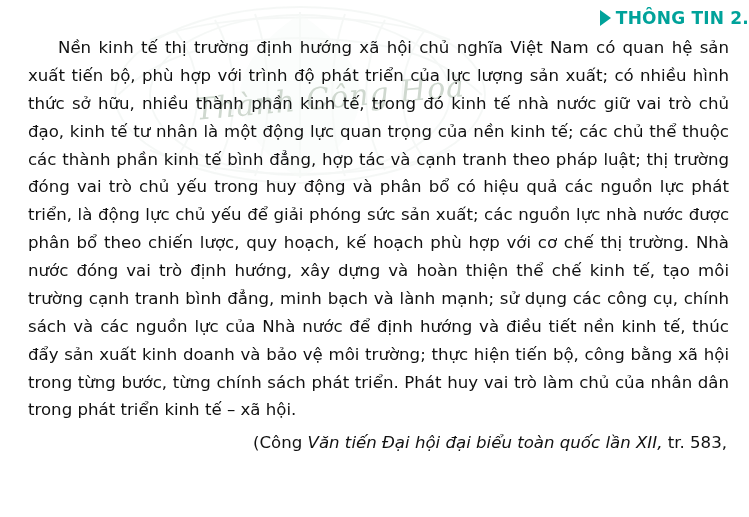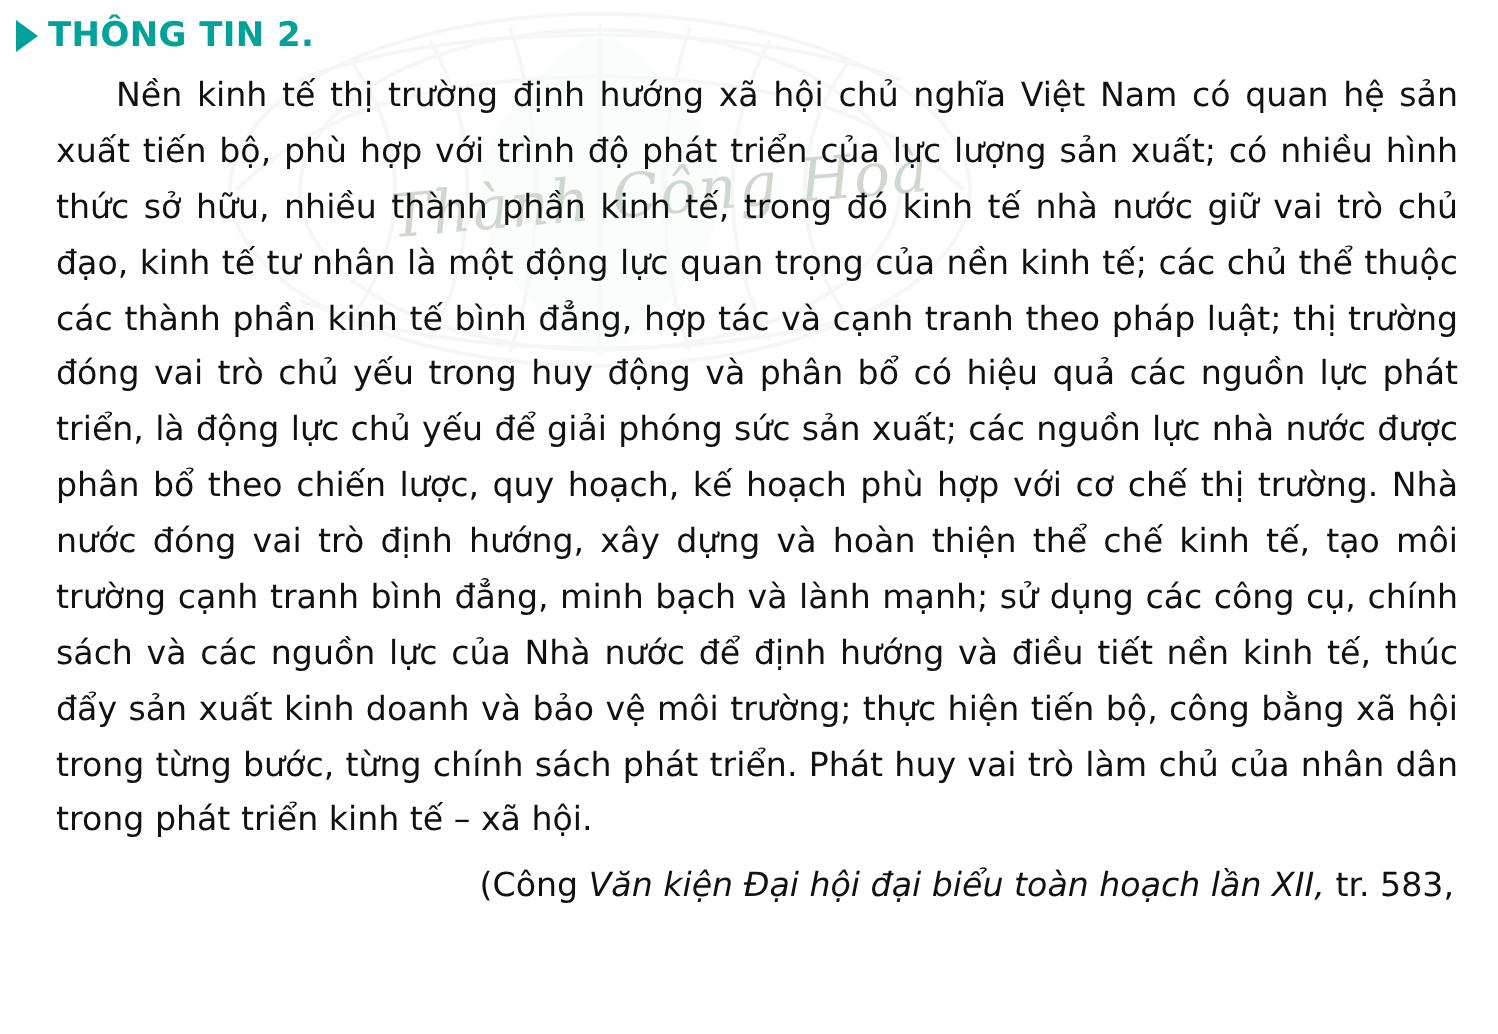--- a/index.html
+++ b/index.html
@@ -43,21 +43,22 @@
     white-space: nowrap;
   }
 
   
   .header {
     position: relative;
     z-index: 2;
     display: flex;
     align-items: center;
     gap: 5px;
-    padding: 8px 16px 2px 8px;
+    padding: 8px 0 2px 8px;
+    justify-content: flex-end;
   }
   .header .arrow {
     width: 0;
     height: 0;
     border-top: 8px solid transparent;
     border-bottom: 8px solid transparent;
     border-left: 11px solid #00a29a;
     display: inline-block;
   }
   .header .title {
@@ -127,14 +128,14 @@
 <div class="header">
   <span class="arrow"></span>
   <span class="title">THÔNG TIN 2.</span>
 </div>
 
 <div class="content">
   <p class="para">Nền kinh tế thị trường định hướng xã hội chủ nghĩa Việt Nam có quan hệ sản xuất tiến bộ, phù hợp với trình độ phát triển của lực lượng sản xuất; có nhiều hình thức sở hữu, nhiều thành phần kinh tế, trong đó kinh tế nhà nước giữ vai trò chủ đạo, kinh tế tư nhân là một động lực quan trọng của nền kinh tế; các chủ thể thuộc các thành phần kinh tế bình đẳng, hợp tác và cạnh tranh theo pháp luật; thị trường đóng vai trò chủ yếu trong huy động và phân bổ có hiệu quả các nguồn lực phát triển, là động lực chủ yếu để giải phóng sức sản xuất; các nguồn lực nhà nước được phân bổ theo chiến lược, quy hoạch, kế hoạch phù hợp với cơ chế thị trường. Nhà nước đóng vai trò định hướng, xây dựng và hoàn thiện thể chế kinh tế, tạo môi trường cạnh tranh bình đẳng, minh bạch và lành mạnh; sử dụng các công cụ, chính sách và các nguồn lực của Nhà nước để định hướng và điều tiết nền kinh tế, thúc đẩy sản xuất kinh doanh và bảo vệ môi trường; thực hiện tiến bộ, công bằng xã hội trong từng bước, từng chính sách phát triển. Phát huy vai trò làm chủ của nhân dân trong phát triển kinh tế – xã hội.</p>
 </div>
 
 <div class="source">
-  <span class="line"><span>(Công </span><em>Văn kiện Đại hội đại biểu toàn hoạch lần XII,</em><span> tr. 583,</span></span>
+  <span class="line"><span>(Công </span><em>Văn tiến Đại hội đại biểu toàn quốc lần XII,</em><span> tr. 583,</span></span>
 </div>
 
 </body></html>

